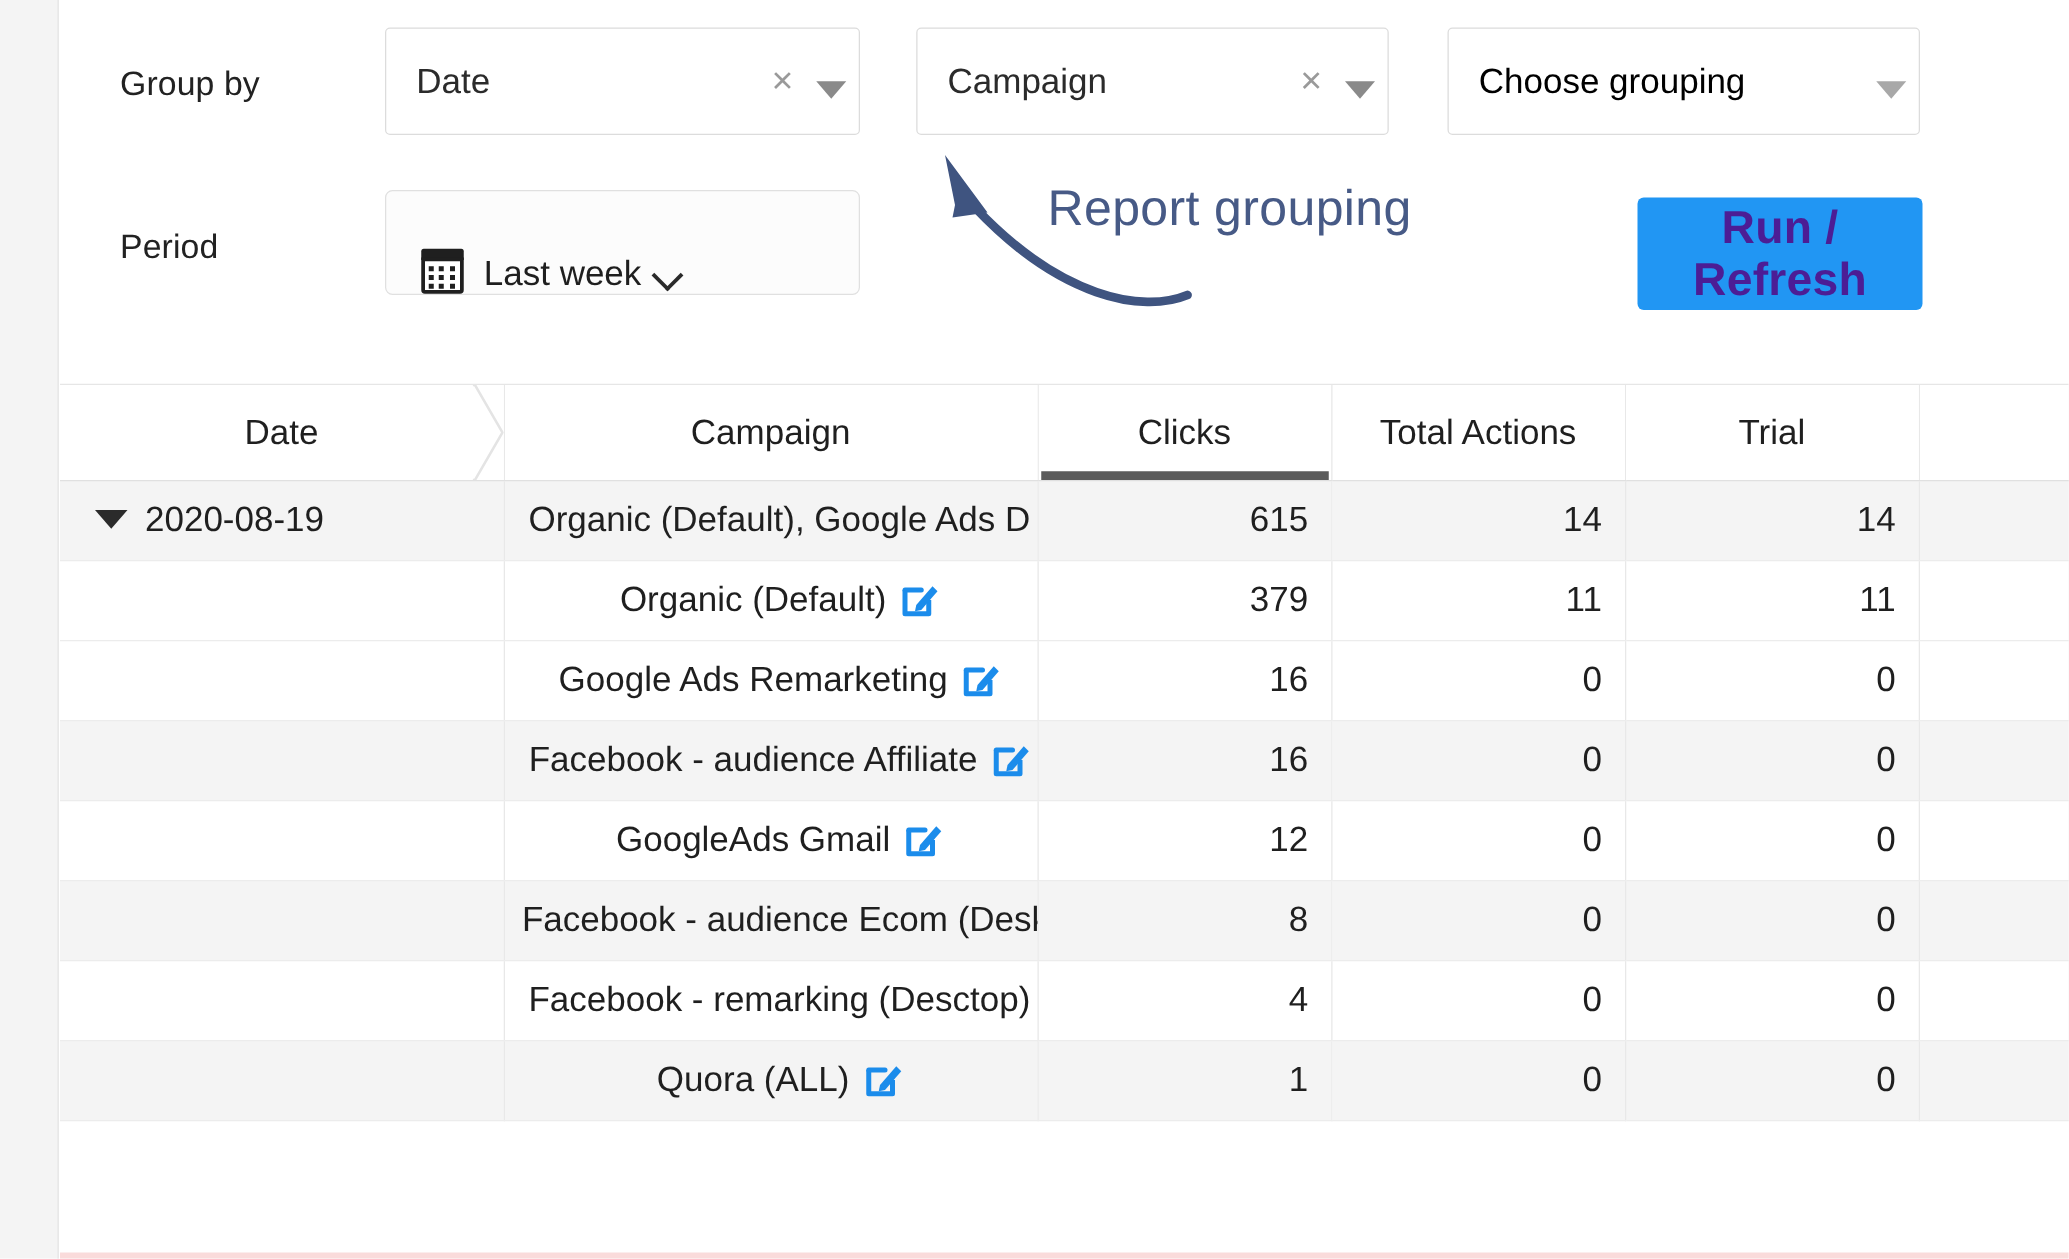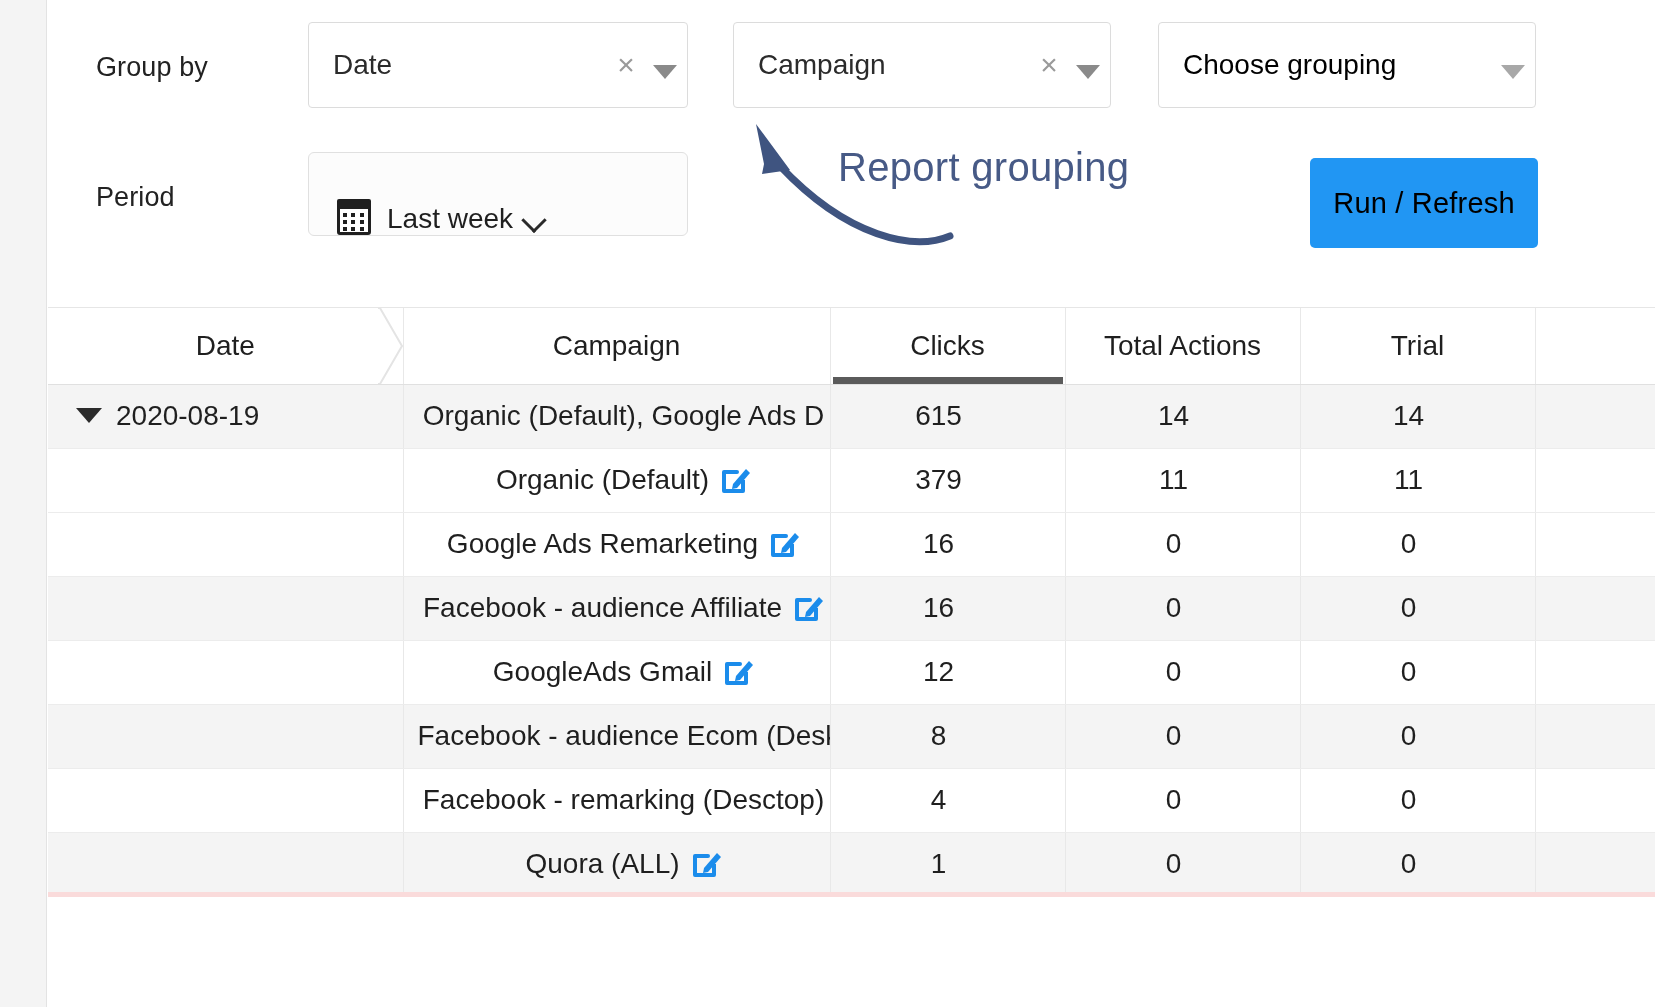--- a/index.html
+++ b/index.html
@@ -2,21 +2,21 @@
 <html><head>
 <meta charset="utf-8">
 <style>
   * { box-sizing: border-box; margin: 0; padding: 0; }
   html, body {
     width: 1655px; height: 1007px;
     background: #ffffff;
     font-family: "Liberation Sans", sans-serif;
     overflow: hidden;
   }
-  #root { position: relative; width: 1655px; height: 897px; background: #fff; }
+  #root { position: relative; width: 1655px; height: 1007px; background: #fff; }
 
   
   .left-gutter {
     position: absolute; left: 0; top: 0; width: 47px; height: 1007px;
     background: #f4f4f4; border-right: 1px solid #e3e3e3;
   }
 
   
   .controls {
     position: absolute; left: 48px; top: 0; right: 0; height: 308px;
@@ -83,22 +83,22 @@
   .period-text { margin-left: 16px; font-size: 28px; color: #1f1f1f; }
   .chev-down {
     margin-left: 12px; width: 18px; height: 18px;
     border-right: 3px solid #2a2a2a; border-bottom: 3px solid #2a2a2a;
     transform: rotate(45deg) translate(-4px,-4px);
   }
 
   
   #run-refresh {
     position: absolute; left: 1262px; top: 158px; width: 228px; height: 90px;
-    background: #2196f3; border: none; border-radius: 5px; color: #000000;
-    font-size: 29px; font-weight: 400; font-family: "Liberation Sans", sans-serif;
+    background: #2196f3; border: none; border-radius: 5px; color: #4c1d95;
+    font-size: 37px; font-weight: 700; font-family: "Liberation Sans", sans-serif;
     cursor: pointer; letter-spacing: .2px;
   }
 
   
   .anno-text {
     position: absolute; color: #475a86; font-size: 40px; font-weight: 400;
     letter-spacing: .3px; line-height: 1.22; white-space: pre-line; text-align: center;
   }
   #anno-grouping { left: 838px; top: 143px; }
   #anno-multi    { left: 55px;  top: 530px; width: 340px; }
@@ -129,21 +129,21 @@
   }
   .hdr-notch svg { display: block; }
 
   table.report tbody td {
     height: 64px; font-size: 28px; color: #1f1f1f; vertical-align: middle;
   }
   tbody tr.odd td  { background: #f4f4f4; margin-top: 26px; }
   tbody tr.even td { background: #ffffff; }
   td.c-date { padding-left: 28px; text-align: left; }
   td.c-campaign { padding-left: 14px; text-align: center; }
-  td.c-num { padding-right: 18px; text-align: center; }
+  td.c-num { padding-right: 18px; text-align: right; }
 
   .tri-toggle {
     display: inline-block; width: 0; height: 0; margin-right: 14px;
     border-left: 13px solid transparent; border-right: 13px solid transparent;
     border-top: 15px solid #2b2b2b; vertical-align: middle; cursor: pointer;
     position: relative; top: -2px;
   }
   .edit-icon {
     display: inline-block; width: 30px; height: 30px; margin-left: 12px;
     vertical-align: -5px; cursor: pointer;

